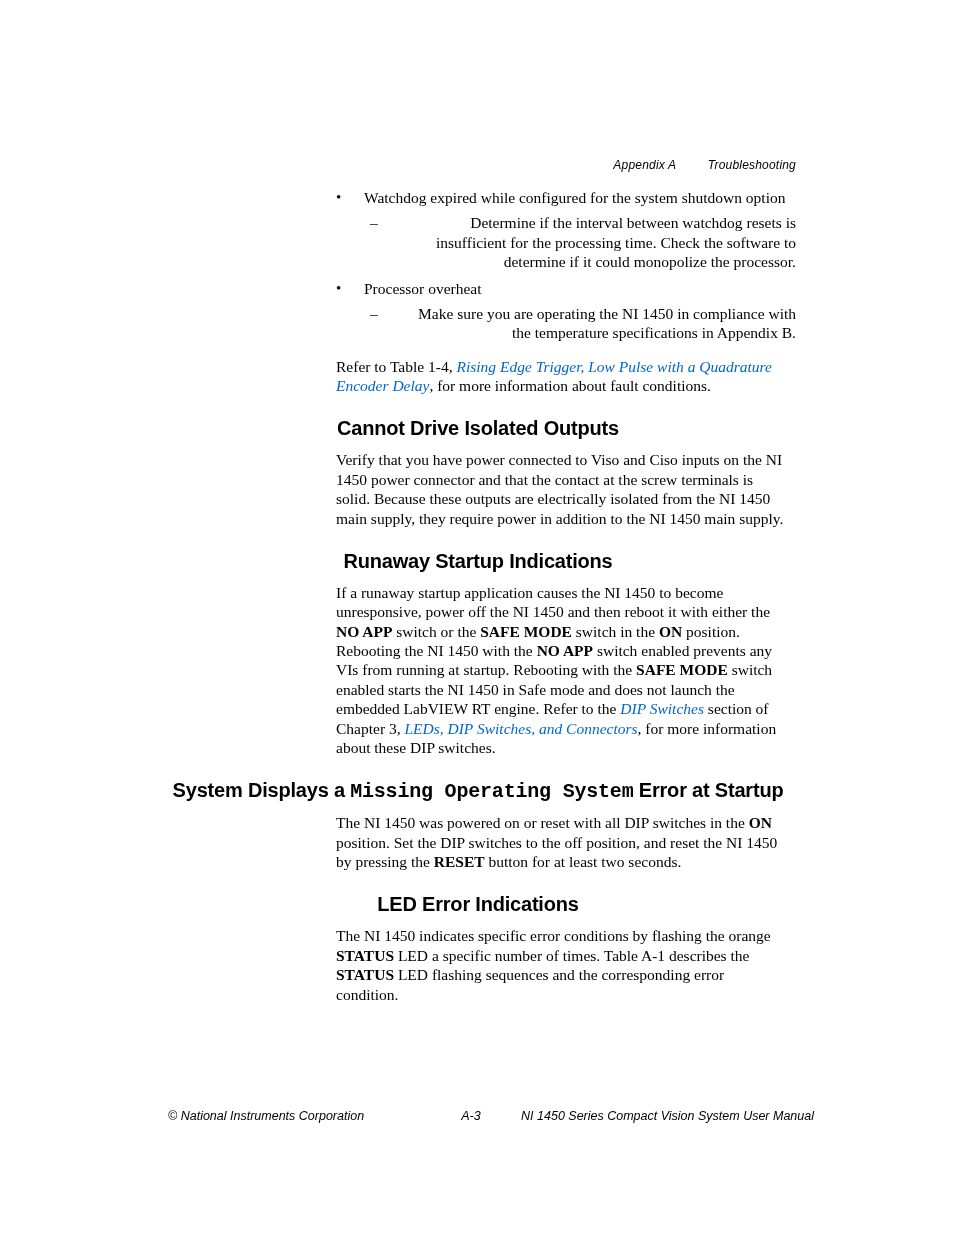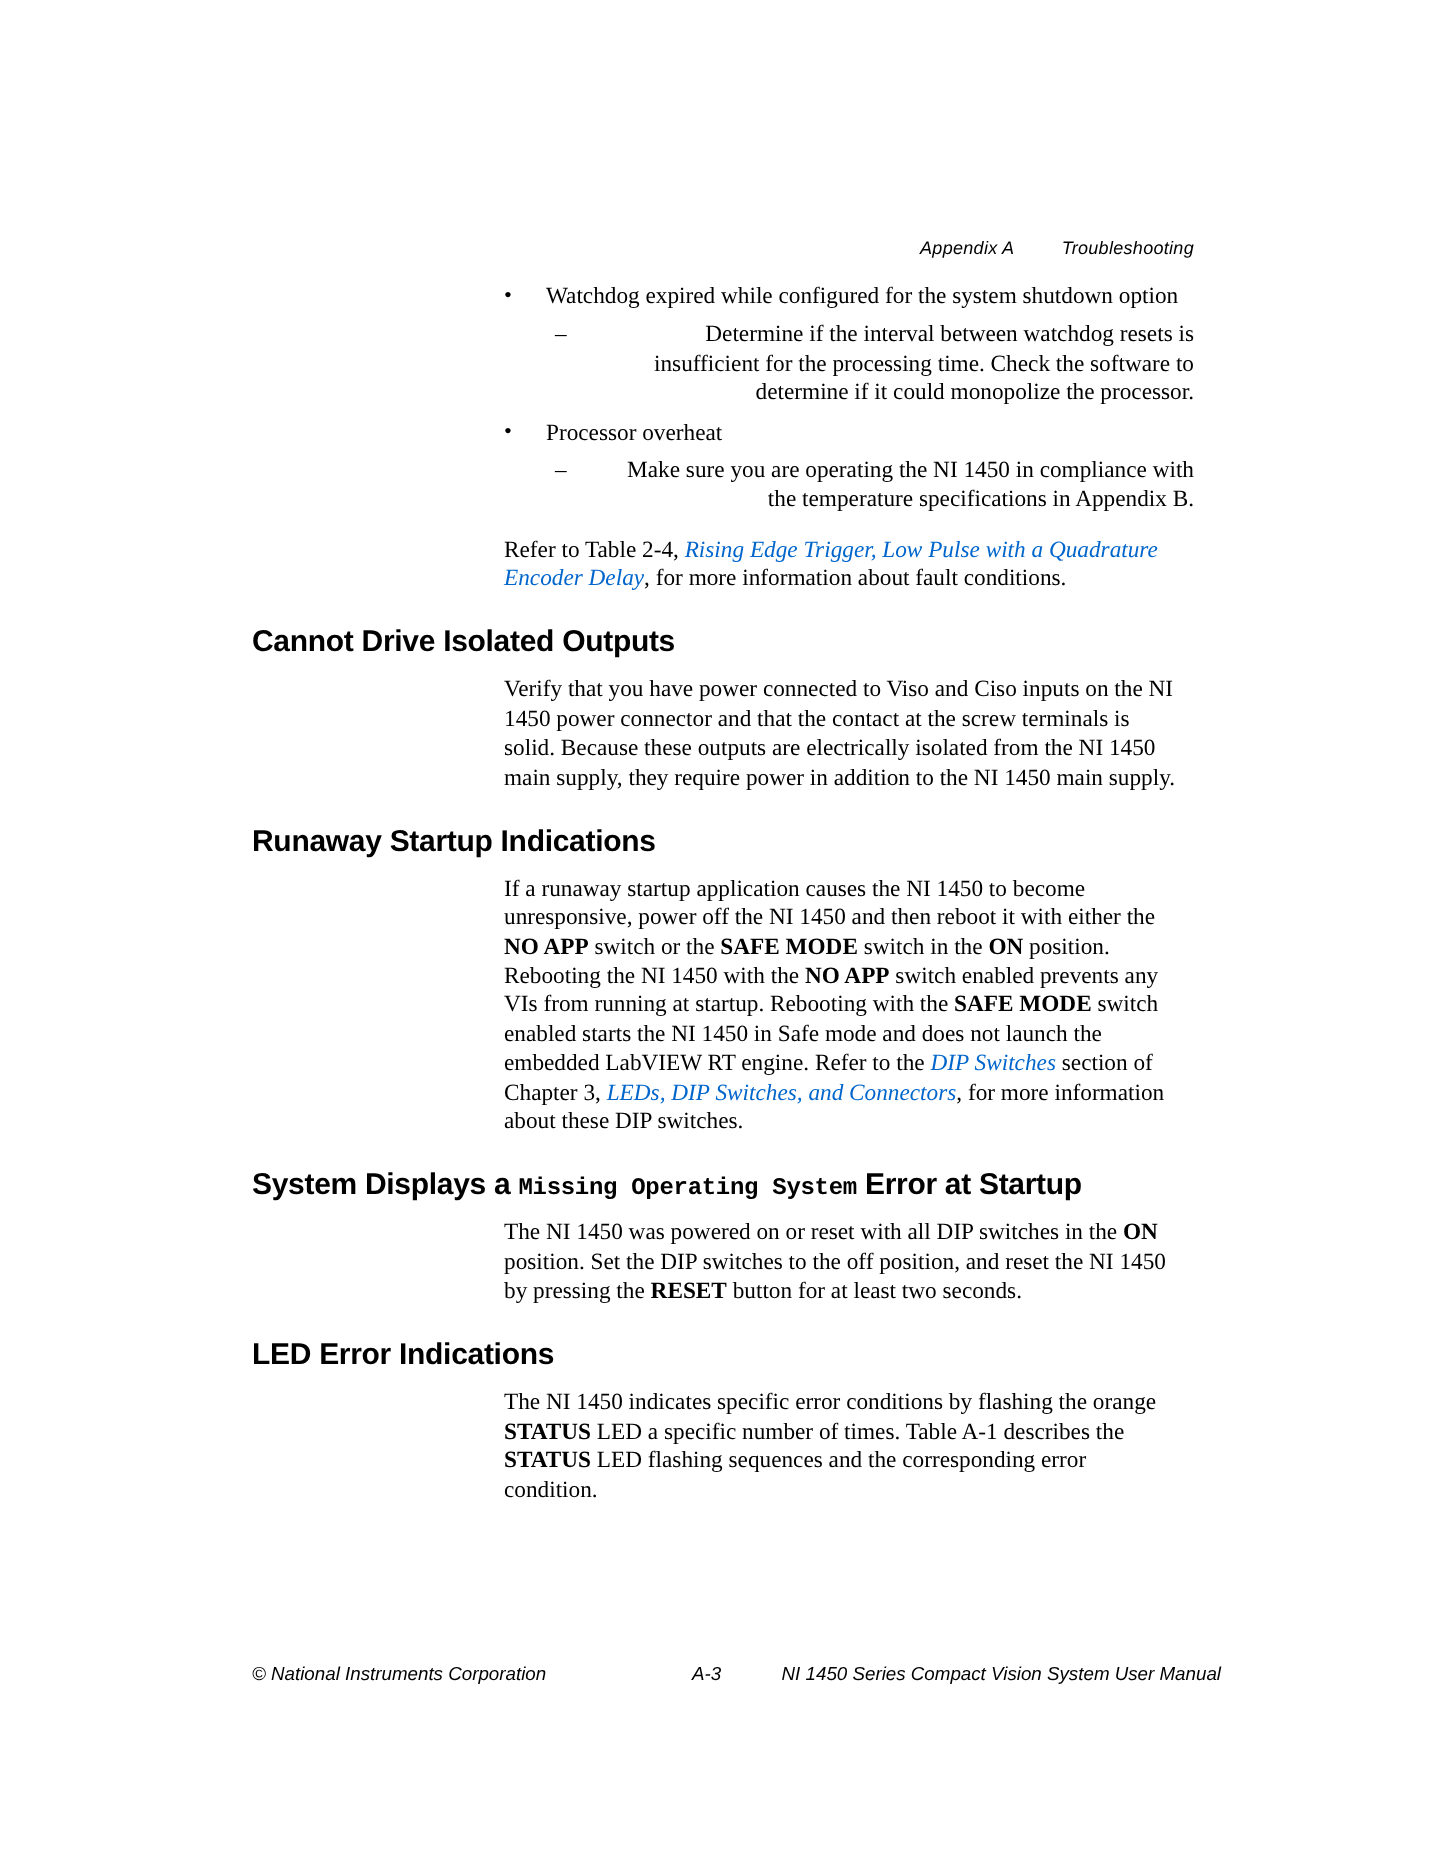--- a/index.html
+++ b/index.html
@@ -82,25 +82,26 @@
     color: #0066cc;
     font-style: italic;
     cursor: pointer;
   }
   h2.section {
     font-family: Arial, Helvetica, sans-serif;
     font-weight: bold;
     font-size: 20px;
     margin: 22px 0 10px 0;
     letter-spacing: -0.2px;
+    text-align: center;
   }
   h2.section .mono {
     font-family: "Courier New", Courier, monospace;
     font-weight: bold;
-    font-size: 16px;
+    font-size: 20px;
   }
   .footer {
     position: absolute;
     bottom: 126px;
     left: 0;
     width: 954px;
     font-style: italic;
     font-size: 12.5px;
     font-family: Arial, Helvetica, sans-serif;
   }
@@ -129,21 +130,21 @@
       </li>
       <li>
         <span>Processor overheat</span>
         <ul class="dash">
           <li>Make sure you are operating the NI 1450 in compliance with the temperature specifications in Appendix B.</li>
         </ul>
       </li>
     </ul>
 
     <p class="para">
-      <span>Refer to Table 2-4, </span><span class="link">Rising Edge Trigger, Low Pulse with a Quadrature Encoder Delay</span><span>, for more information about fault conditions.</span>
+      <span>Refer to Table 1-4, </span><span class="link">Rising Edge Trigger, Low Pulse with a Quadrature Encoder Delay</span><span>, for more information about fault conditions.</span>
     </p>
 
     <h2 class="section">Cannot Drive Isolated Outputs</h2>
     <p class="para">Verify that you have power connected to Viso and Ciso inputs on the NI 1450 power connector and that the contact at the screw terminals is solid. Because these outputs are electrically isolated from the NI 1450 main supply, they require power in addition to the NI 1450 main supply.</p>
 
     <h2 class="section">Runaway Startup Indications</h2>
     <p class="para">
       <span>If a runaway startup application causes the NI 1450 to become unresponsive, power off the NI 1450 and then reboot it with either the </span><b>NO APP</b><span> switch or the </span><b>SAFE MODE</b><span> switch in the </span><b>ON</b><span> position. Rebooting the NI 1450 with the </span><b>NO APP</b><span> switch enabled prevents any VIs from running at startup. Rebooting with the </span><b>SAFE MODE</b><span> switch enabled starts the NI 1450 in Safe mode and does not launch the embedded LabVIEW RT engine. Refer to the </span><span class="link">DIP Switches</span><span> section of Chapter 3, </span><span class="link">LEDs, DIP Switches, and Connectors</span><span>, for more information about these DIP switches.</span>
     </p>
 

